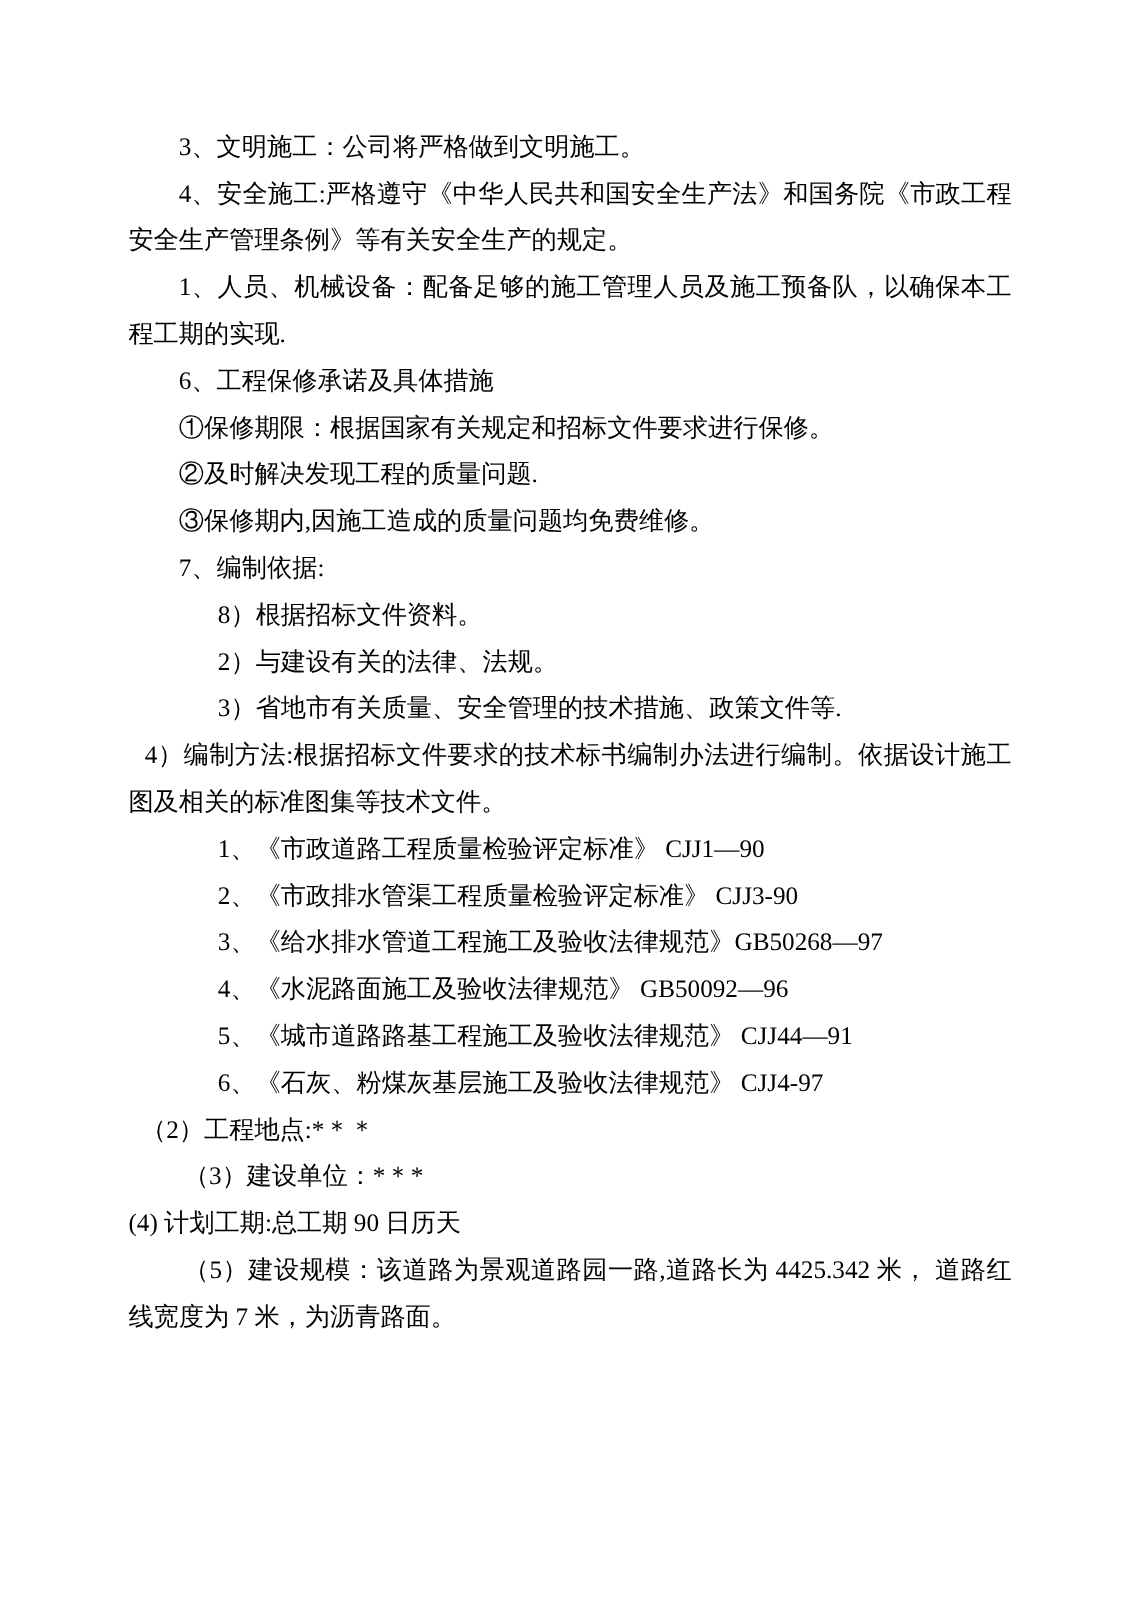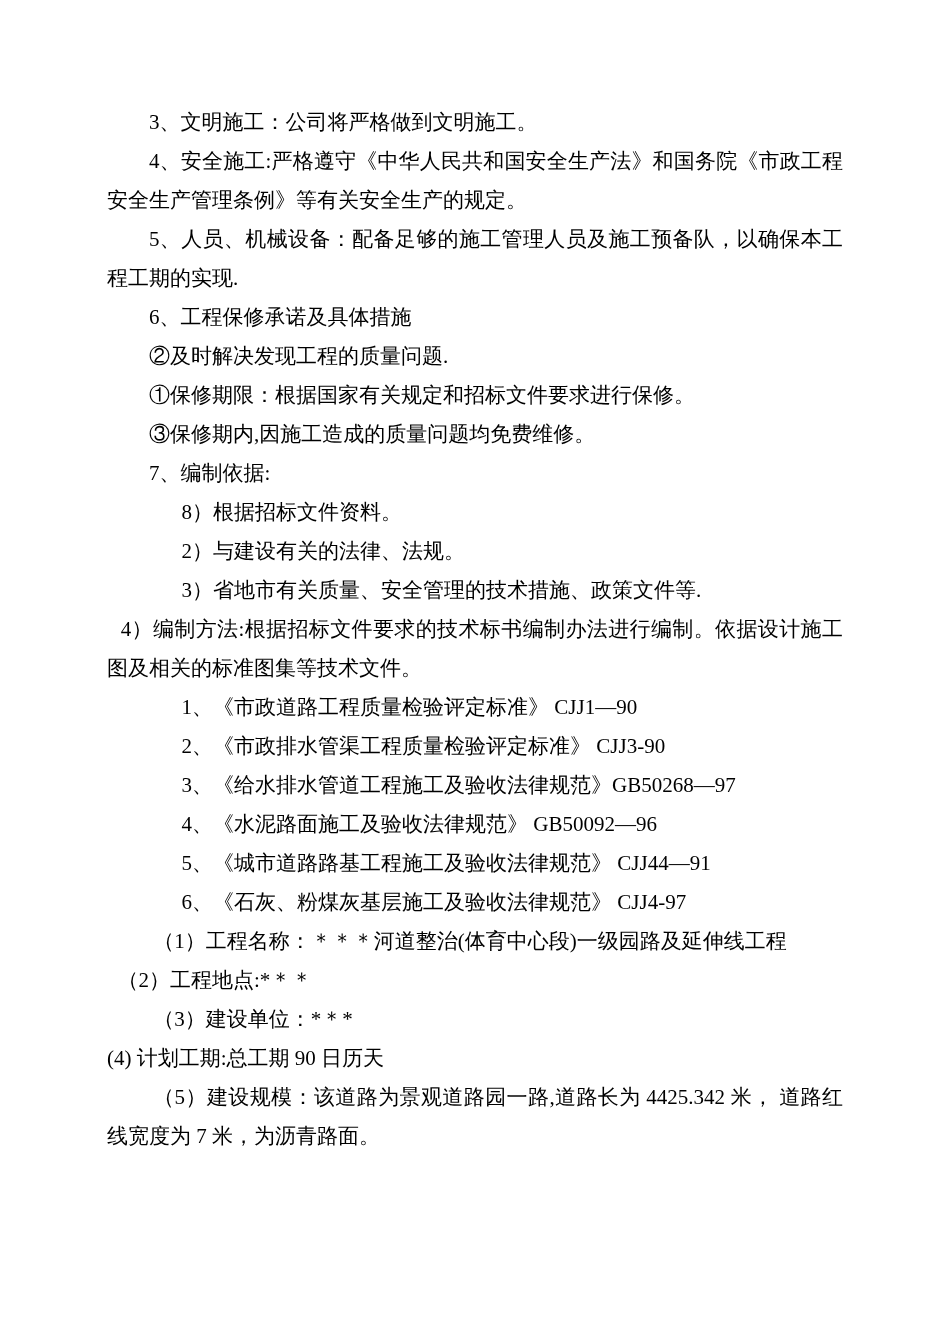--- a/index.html
+++ b/index.html
@@ -44,41 +44,40 @@
     color: #000000;
   }
 </style>
 </head>
 <body>
 
 <div class="page">
 
   <p class="para ind-2">3、文明施工：公司将严格做到文明施工。</p>
   <p class="para ind-2">4、安全施工:严格遵守《中华人民共和国安全生产法》和国务院《市政工程安全生产管理条例》等有关安全生产的规定。</p>
-  <p class="para ind-2">5、人员、机械设备：配备足够的施工管理人员及施工预备队，以确保本工程工期的实现.</p>
+  <p class="para ind-2">1、人员、机械设备：配备足够的施工管理人员及施工预备队，以确保本工程工期的实现.</p>
   <p class="para ind-2">6、工程保修承诺及具体措施</p>
 
+  <p class="para ind-2">①保修期限：根据国家有关规定和招标文件要求进行保修。</p>
   <p class="para ind-2">②及时解决发现工程的质量问题.</p>
-  <p class="para ind-2">①保修期限：根据国家有关规定和招标文件要求进行保修。</p>
   <p class="para ind-2">③保修期内,因施工造成的质量问题均免费维修。</p>
 
   <p class="para ind-2">7、编制依据:</p>
   <p class="para ind-sub">8）根据招标文件资料。</p>
   <p class="para ind-sub">2）与建设有关的法律、法规。</p>
   <p class="para ind-sub">3）省地市有关质量、安全管理的技术措施、政策文件等.</p>
 
   <p class="para ind-method">4）编制方法:根据招标文件要求的技术标书编制办法进行编制。依据设计施工图及相关的标准图集等技术文件。</p>
 
   <p class="para ind-sub">1、《市政道路工程质量检验评定标准》 CJJ1—90</p>
   <p class="para ind-sub">2、《市政排水管渠工程质量检验评定标准》 CJJ3-90</p>
   <p class="para ind-sub">3、《给水排水管道工程施工及验收法律规范》GB50268—97</p>
   <p class="para ind-sub">4、《水泥路面施工及验收法律规范》 GB50092—96</p>
   <p class="para ind-sub">5、《城市道路路基工程施工及验收法律规范》 CJJ44—91</p>
   <p class="para ind-sub">6、《石灰、粉煤灰基层施工及验收法律规范》 CJJ4-97</p>
 
 
-  <p class="para ind-ov">（1）工程名称：＊＊＊河道整治(体育中心段)一级园路及延伸线工程</p>
   <p class="para ind-ov2">（2）工程地点:*＊＊</p>
   <p class="para ind-ov">（3）建设单位：*＊*</p>
   <p class="para ind-none">(4) 计划工期:总工期 90 日历天</p>
   <p class="para ind-ov">（5）建设规模：该道路为景观道路园一路,道路长为 4425.342 米， 道路红线宽度为 7 米，为沥青路面。</p>
 
 </div>
 
 </body></html>

